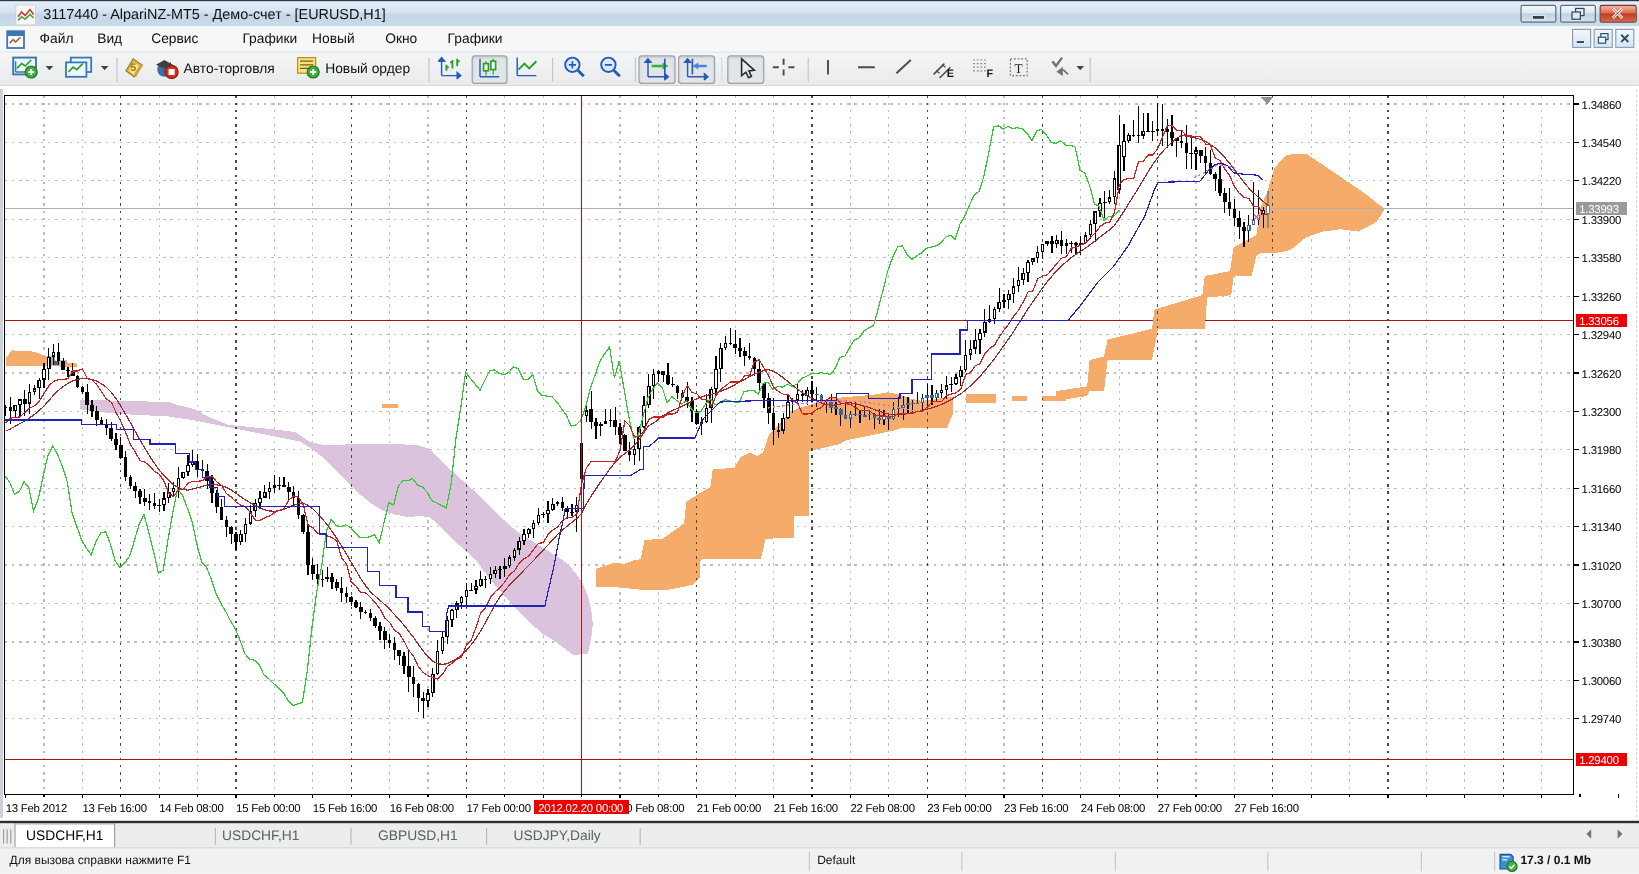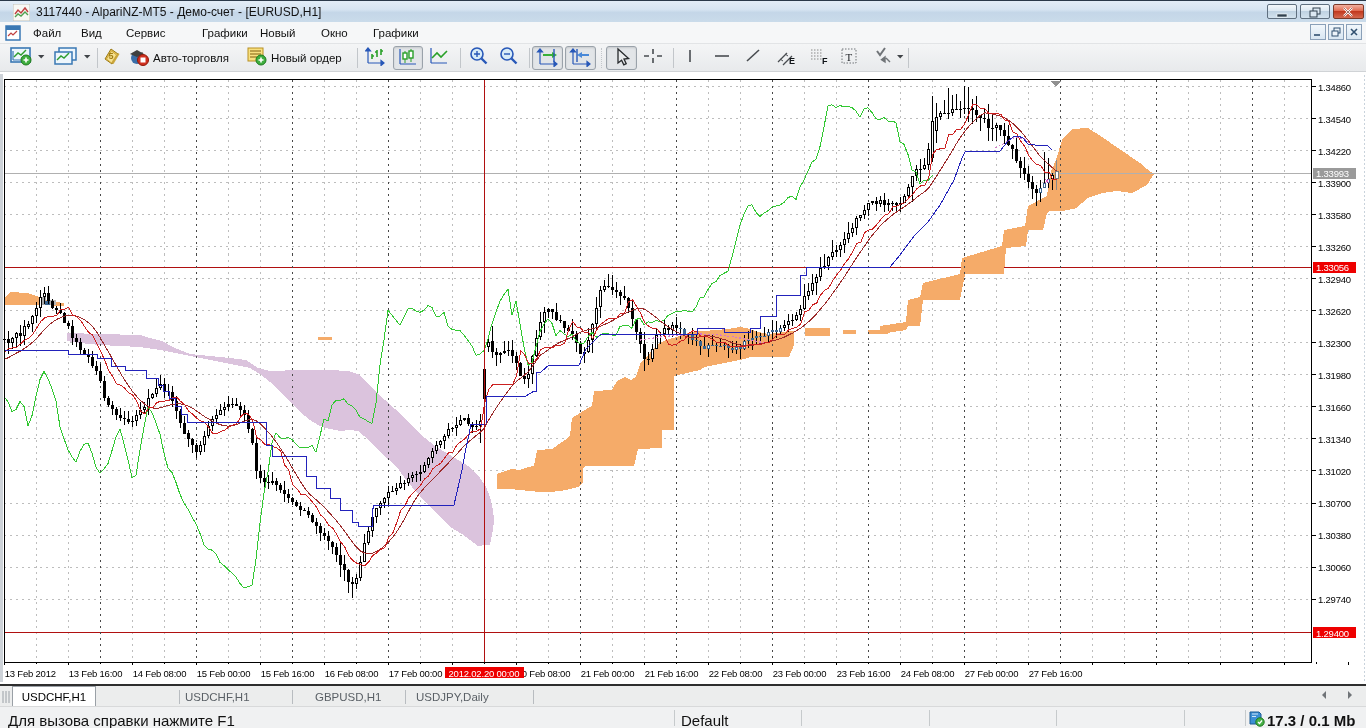--- a/index.html
+++ b/index.html
@@ -21,21 +21,21 @@
 .tsep{position:absolute;top:4px;width:1px;height:20px;background:#c2c6ca;}
 .tlabel{position:absolute;top:8px;font-size:11.5px;color:#111;}
 .pressed{border:1px solid #9aa2aa;border-radius:3px;background:#e2e5e8;box-shadow:inset 0 1px 2px rgba(0,0,0,0.12);}
 .chartarea{position:absolute;left:0;top:72px;width:1366px;height:612px;background:#fff;}
 .tabbar{position:absolute;left:0;top:684px;width:1366px;height:22px;background:#eceded;border-top:2px solid #2e2e2e;}
 .tab-active{position:absolute;left:12px;top:0px;width:84px;height:20px;background:#fff;border:1px solid #9aa0a6;border-bottom:none;
  font-size:11.5px;color:#000;text-align:center;padding-top:4px;}
 .tab{position:absolute;top:5px;font-size:11.5px;color:#5a6066;}
 .tabsep{position:absolute;top:4px;width:1px;height:14px;background:#b8bcc0;}
 .statusbar{position:absolute;left:0;top:706px;width:1366px;height:22px;background:#f0f1f2;border-top:1px solid #d8d9da;}
-.statusbar span{position:absolute;top:5px;font-size:15px;color:#111;}
+.statusbar span{position:absolute;top:5px;font-size:10px;color:#111;}
 .ssep{position:absolute;top:3px;width:1px;height:16px;background:#c6cacc;}
 </style></head>
 <body>
 <div class="titlebar">
     <div class="ticon"><svg width="17" height="17" viewBox="0 0 17 17" style="">
         <rect x="0" y="0" width="17" height="17" fill="#f8f8f4" stroke="#c0c0b8"></rect>
         <path d="M2 10l3-4 3 3 4-5 3 4" stroke="#c04040" stroke-width="1.4" fill="none"></path>
         <path d="M2 13l3-3 3 2 4-4 3 3" stroke="#50a050" stroke-width="1.4" fill="none"></path>
       </svg></div>
     <div class="ttext">3117440 - AlpariNZ-MT5 - Демо-счет - [EURUSD,H1]</div>
@@ -276,21 +276,21 @@
 <path d="M1364 75V682" stroke="#c9d3dc" stroke-width="1" stroke-dasharray="2,2" fill="none"></path>
 </svg>
 </div>
 <div class="tabbar">
     <svg width="10" height="16" style="position:absolute;left:1px;top:3px;">
       <path d="M2 2v12M5 2v12M8 2v12" stroke="#9aa0a6" stroke-width="1"></path>
     </svg>
     <div class="tab-active">USDCHF,H1</div>
     <div class="tab" style="left:185px;text-align:right;">USDCHF,H1</div>
     <div class="tab" style="left:315px;">GBPUSD,H1</div>
-    <div class="tab" style="left:416px;">USDJPY,Daily</div>
+    <div class="tab" style="left:428px;">USDJPY,Daily</div>
     <div class="tabsep" style="left:179px;"></div>
     <div class="tabsep" style="left:292px;"></div>
     <div class="tabsep" style="left:405px;"></div>
     <div class="tabsep" style="left:533px;"></div>
     <svg width="40" height="14" style="position:absolute;left:1318px;top:2px;">
       <path d="M8 3l-4 4 4 4z" fill="#707478"></path>
       <path d="M30 3l4 4-4 4z" fill="#707478"></path>
     </svg>
   </div>
 <div class="statusbar">

